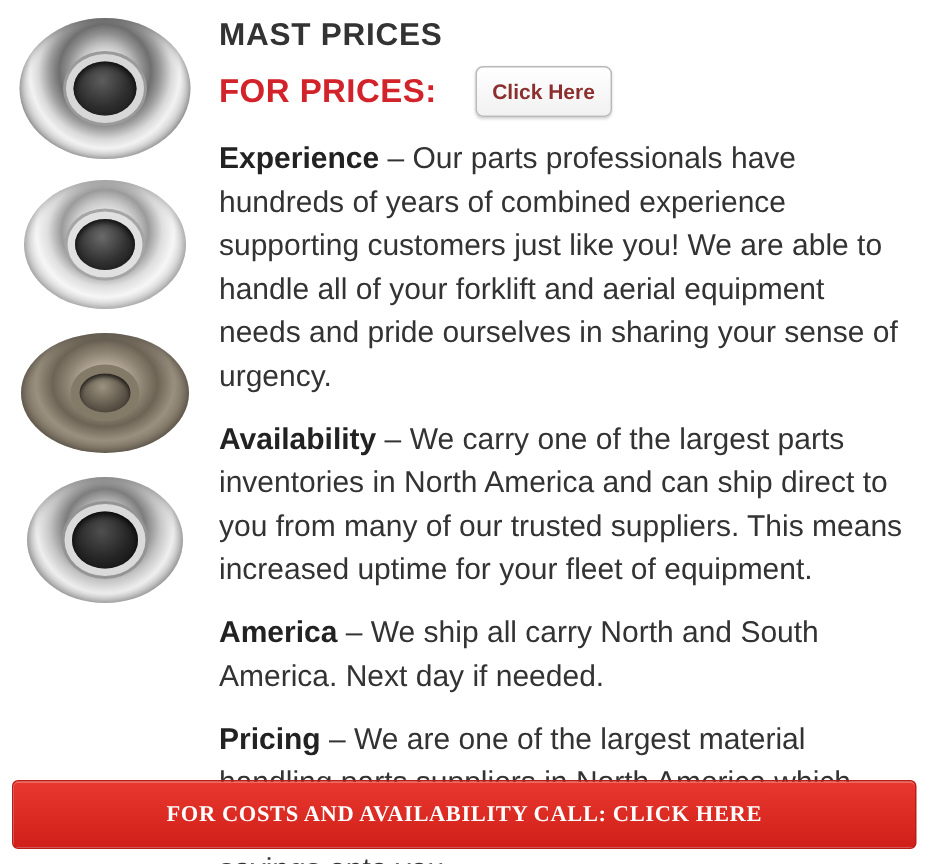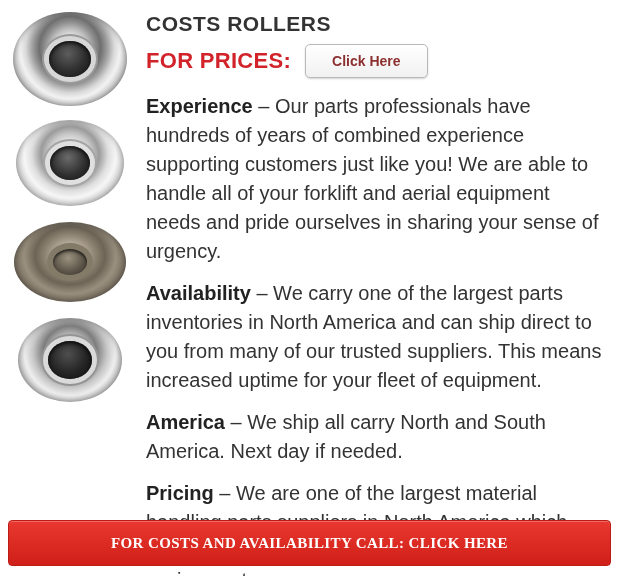--- a/index.html
+++ b/index.html
@@ -131,35 +131,35 @@
   }
   p.intro {
     font-size: 14.5px;
     line-height: 1.45;
     margin: 0 0 14px 0;
     color: #333333;
   }
   .prices-row {
     display: flex;
     align-items: center;
-    gap: 14px;
+    gap: 26px;
     margin: 6px 0 14px 0;
   }
   .prices-label {
     font-size: 22px;
     font-weight: bold;
     color: #d2232a;
     letter-spacing: .3px;
   }
   .click-here-btn {
     display: inline-block;
     background: linear-gradient(#ffffff, #f1f1f1);
     border: 1px solid #b9b9b9;
     border-radius: 5px;
-    padding: 8px 26px;
+    padding: 8px 10px;
     font-size: 14px;
     font-weight: bold;
     color: #8c2f2f;
     box-shadow: 0 1px 2px rgba(0,0,0,.18);
     cursor: pointer;
     white-space: nowrap;
     text-align: right;
   }
   .feature {
     font-size: 20px;
@@ -204,21 +204,21 @@
 
     <div class="img-col">
       <div class="roller roller1"></div>
       <div class="roller roller2"></div>
       <div class="roller roller3"></div>
       <div class="roller roller4"></div>
     </div>
 
     <div class="text-col">
 
-      <h1 class="title">COSTS ROLLERS</h1>
+      <h1 class="title">MAST PRICES</h1>
 
 
       <div class="prices-row">
         <span class="prices-label">FOR PRICES:</span>
         <span class="click-here-btn">Click Here</span>
       </div>
 
       <p class="feature">
         <b>Experience</b><span class="dash"> – </span><span>Our parts professionals have hundreds of years of combined experience supporting customers just like you!  We are able to handle all of your forklift and aerial equipment needs and pride ourselves in sharing your sense of urgency.</span>
       </p>

